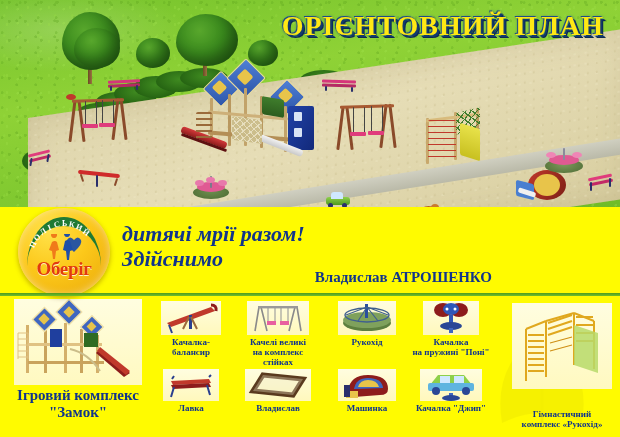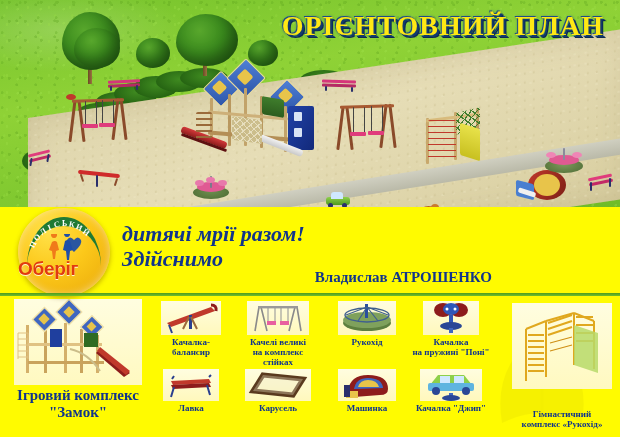--- a/index.html
+++ b/index.html
@@ -65,22 +65,22 @@
   #logo{position:absolute;left:18px;top:1px;width:92px;height:88px;z-index:5;}
   .logo-disc{position:absolute;left:0;top:0;width:92px;height:88px;border-radius:50%;
      background:radial-gradient(circle at 34% 26%,#ffe24a 0%,#fcc81a 45%,#e8a608 100%);
      box-shadow:0 2px 5px rgba(120,80,0,.45),inset 0 0 8px rgba(255,255,255,.5);}
   .logo-arc{position:absolute;left:9px;top:9px;width:74px;height:40px;
      border-top:9px solid #1f7a34;border-radius:50% 50% 0 0/100% 100% 0 0;}
   .logo-arctext{position:absolute;left:0;top:10px;width:92px;height:40px;}
   .logo-arctext span{position:absolute;font-family:"Liberation Serif",serif;font-weight:bold;
      font-size:8px;color:#fff;transform-origin:center;}
   .logo-fig{position:absolute;left:28px;top:26px;width:38px;height:26px;}
-  .logo-word{position:absolute;left:0;top:50px;width:92px;text-align:left;
-     font-family:Liberation Sans, sans-serif;font-weight:bold;font-size:19px;color:#e23a0e;
+  .logo-word{position:absolute;left:0;top:50px;width:92px;text-align:center;
+     font-family:Liberation Serif, serif;font-weight:bold;font-size:19px;color:#e23a0e;
      text-shadow:0 1px 0 #fff6c8;letter-spacing:-.3px;}
   #slogan{position:absolute;left:122px;top:14px;font-family:"Liberation Serif",serif;
      font-style:italic;font-weight:bold;font-size:22px;line-height:1.14;color:#11348c;}
   #author{position:absolute;left:122px;top:62px;width:370px;text-align:right;
      font-family:"Liberation Serif",serif;font-weight:bold;font-size:15px;color:#11348c;}
   #divider{position:absolute;left:0;top:293px;width:620px;height:3px;
      background:linear-gradient(#4f9b1e,#6fbf2c);z-index:4;}
 
   
   #legend{position:absolute;left:0;top:297px;width:620px;height:140px;background:#fffb00;z-index:2;}
@@ -472,21 +472,21 @@
       </div>
 
       <div class="litem" style="left:232px;top:0;width:92px;">
         <div class="lthumb" style="width:66px;height:32px;background:linear-gradient(#fffde0,#fff8bc);">
           <svg viewBox="0 0 66 32" width="66" height="32" aria-hidden="true">
             <path d="M18 6 L58 10 L48 26 L8 22 z" fill="none" stroke="#5a3a1e" stroke-width="5"></path>
             <path d="M18 6 L58 10 L48 26 L8 22 z" fill="#efe7c8" opacity=".35"></path>
           </svg>
         </div>
         <div class="llabel">
-          <div>Карусель</div>
+          <div>Владислав</div>
         </div>
       </div>
 
       <div class="litem" style="left:330px;top:0;width:74px;">
         <div class="lthumb" style="width:58px;height:32px;background:linear-gradient(#fffde0,#fff8bc);">
           <svg viewBox="0 0 58 32" width="58" height="32" aria-hidden="true">
             <path d="M10 22 q2 -16 20 -16 q20 0 20 14 q0 6 -8 6 l-26 2 z" fill="#8d1c1c"></path>
             <path d="M16 20 q2 -11 14 -11 q14 0 15 10 z" fill="#3f66c0"></path>
             <path d="M20 18 q2 -7 10 -7 q9 0 11 7 z" fill="#e8c44a"></path>
             <rect x="8" y="22" width="12" height="7" fill="#e8c44a"></rect>

